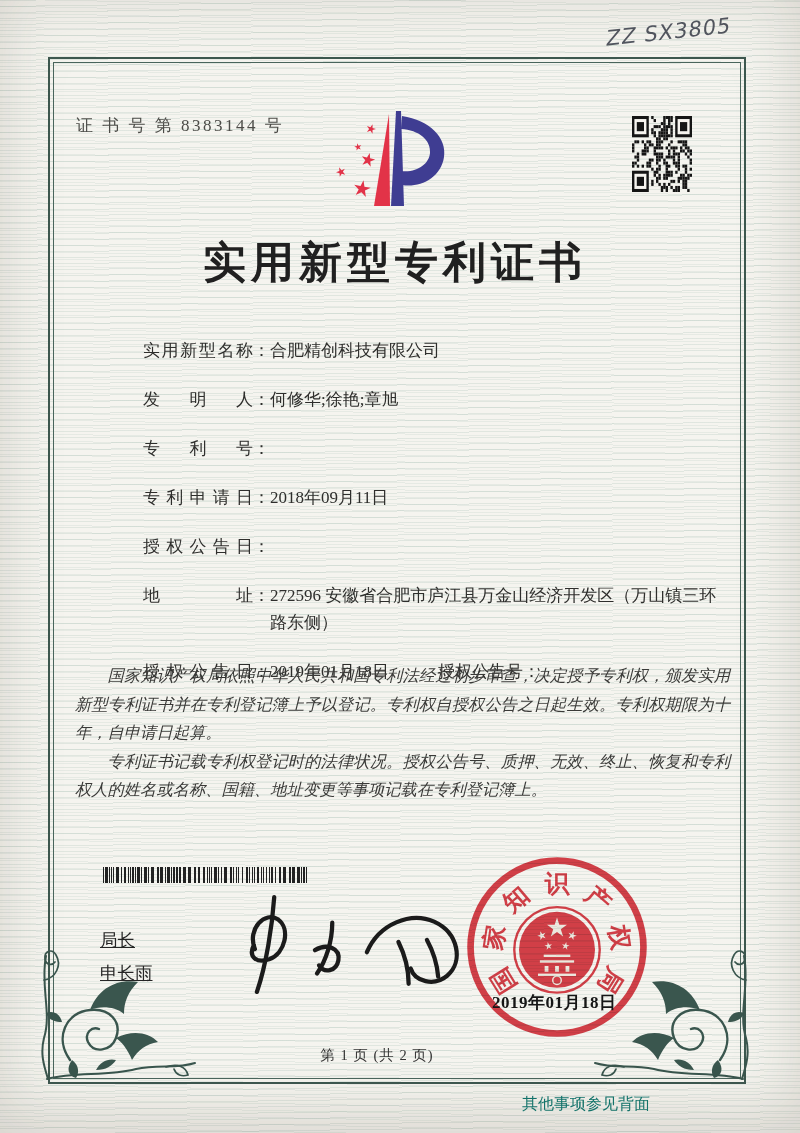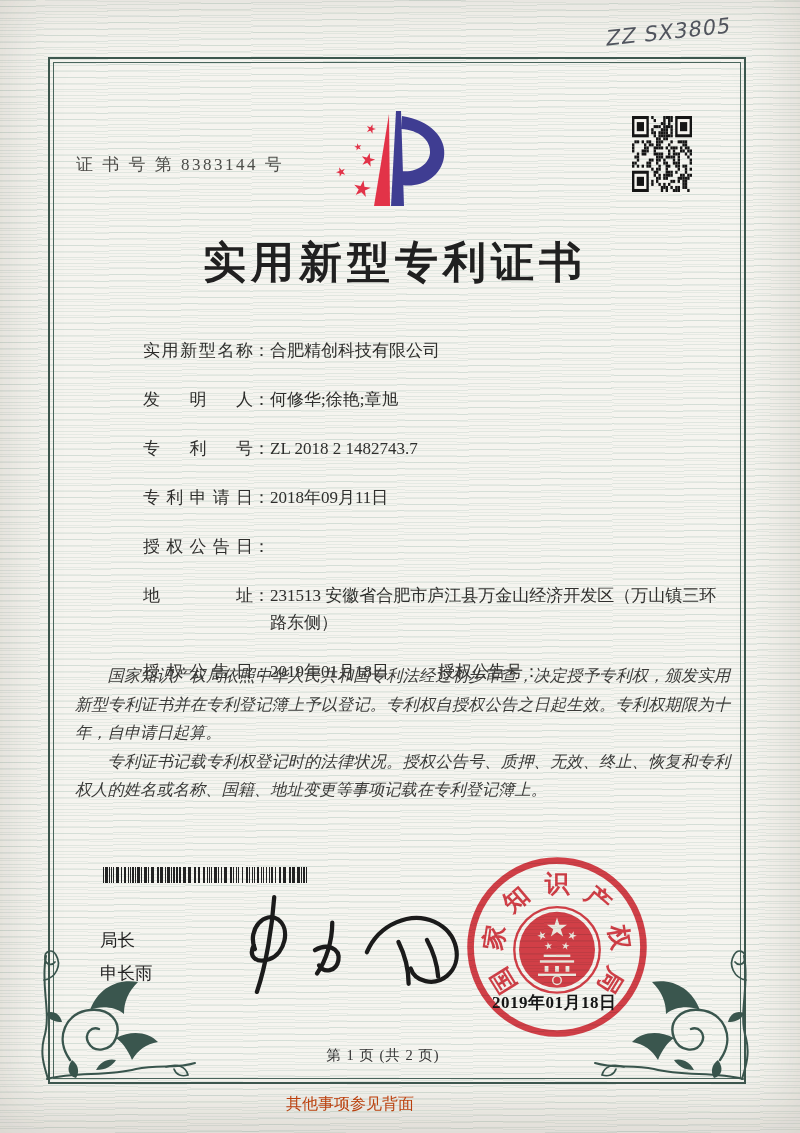--- a/index.html
+++ b/index.html
@@ -13,21 +13,21 @@
   .layer{position:absolute;z-index:2;}
 
   .frame{position:absolute;left:48px;top:57px;width:694px;height:1023px;
          border:2px solid #3d584f;z-index:1;}
   .frame::before{content:"";position:absolute;inset:3px;border:1px solid #4a665d;}
 
   .corner-ornament{position:absolute;width:170px;height:170px;z-index:3;}
   .corner-left{left:36px;top:918px;}
   .corner-right{left:584px;top:918px;transform:scaleX(-1);}
 
-  .cert-no{left:76px;top:114px;font-size:17px;letter-spacing:2.5px;color:#4c4c48;margin-top:39px;}
+  .cert-no{left:76px;top:114px;font-size:17px;letter-spacing:2.5px;color:#4c4c48;}
   .logo{left:326px;top:108px;width:135px;height:130px;}
   .qr{left:632px;top:116px;width:60px;height:76px;}
 
   .title{left:48px;top:234px;width:694px;text-align:center;font-size:43px;font-weight:700;
          letter-spacing:5px;color:#202020;font-family:Liberation Serif, serif;}
 
   .annotation{left:606px;top:20px;font-family:"DejaVu Sans",sans-serif;font-size:21px;
          color:#51555f;transform:rotate(-6deg) skewX(-12deg);letter-spacing:1px;white-space:nowrap;}
 
   .fields{left:95px;top:337px;width:575px;margin-left:48px;}
@@ -35,29 +35,29 @@
   .flabel{width:110px;flex:none;text-align:justify;text-align-last:justify;}
   .fcolon{flex:none;width:17px;}
   .fvalue{flex:1;}
   .gvalue1{flex:none;width:168px;}
 
   .body-text{left:75px;top:662px;width:655px;font-size:16.3px;line-height:28.5px;
          text-align:justify;color:#3a3a38;}
   .body-text p{margin:0;text-indent:2em;font-style:italic;}
 
   .barcode{left:103px;top:867px;width:205px;height:16px;}
-  .signer{left:100px;top:924px;font-size:17.5px;line-height:33px;color:#252525;}
+  .signer{left:100px;top:924px;font-size:17.5px;line-height:33px;color:#252525;text-decoration:underline;}
   .signature{left:218px;top:886px;width:255px;height:112px;}
 
   .seal{left:462px;top:852px;width:190px;height:190px;mix-blend-mode:multiply;opacity:.93;}
   .seal-date{left:492px;top:991px;font-size:17px;letter-spacing:.5px;color:#161616;font-weight:600;z-index:4;}
 
   .footer-page{left:48px;top:1046px;width:658px;text-align:center;font-size:14.5px;
-         letter-spacing:1px;color:#333;padding-left:6px;}
-  .back-note{left:50px;top:1094px;width:600px;text-align:center;font-size:16px;color:#c2410c;}
+         letter-spacing:1px;color:#333;}
+  .back-note{left:50px;top:1094px;width:600px;text-align:right;font-size:16px;color:#0f766e;}
 </style>
 </head>
 <body>
 
 <div id="paper">
   <div class="texture"></div>
 
   <div class="frame"></div>
 
   <svg class="corner-ornament corner-left" viewBox="0 0 170 170">
@@ -339,35 +339,34 @@
       <div class="fvalue">合肥精创科技有限公司</div>
     </div>
     <div class="frow">
       <span class="flabel">发明人</span>
         <span class="fcolon">：</span>
       <div class="fvalue">何修华;徐艳;章旭</div>
     </div>
     <div class="frow">
       <span class="flabel">专利号</span>
         <span class="fcolon">：</span>
-      <div class="fvalue">ZL 2018 2 1482743.7</div>
     </div>
     <div class="frow">
       <span class="flabel">专利申请日</span>
         <span class="fcolon">：</span>
       <div class="fvalue">2018年09月11日</div>
     </div>
     <div class="frow">
       <span class="flabel">授权公告日</span>
         <span class="fcolon">：</span>
     </div>
     <div class="frow">
       <span class="flabel">地址</span>
         <span class="fcolon">：</span>
-      <div class="fvalue">231513 安徽省合肥市庐江县万金山经济开发区（万山镇三环路东侧）</div>
+      <div class="fvalue">272596 安徽省合肥市庐江县万金山经济开发区（万山镇三环路东侧）</div>
     </div>
     <div class="frow">
       <span class="flabel">授权公告日</span>
         <span class="fcolon">：</span>
       <div class="gvalue1">2019年01月18日</div>
       <span>授权公告号</span>
         <span class="fcolon">：</span>
     </div>
   </div>
 

